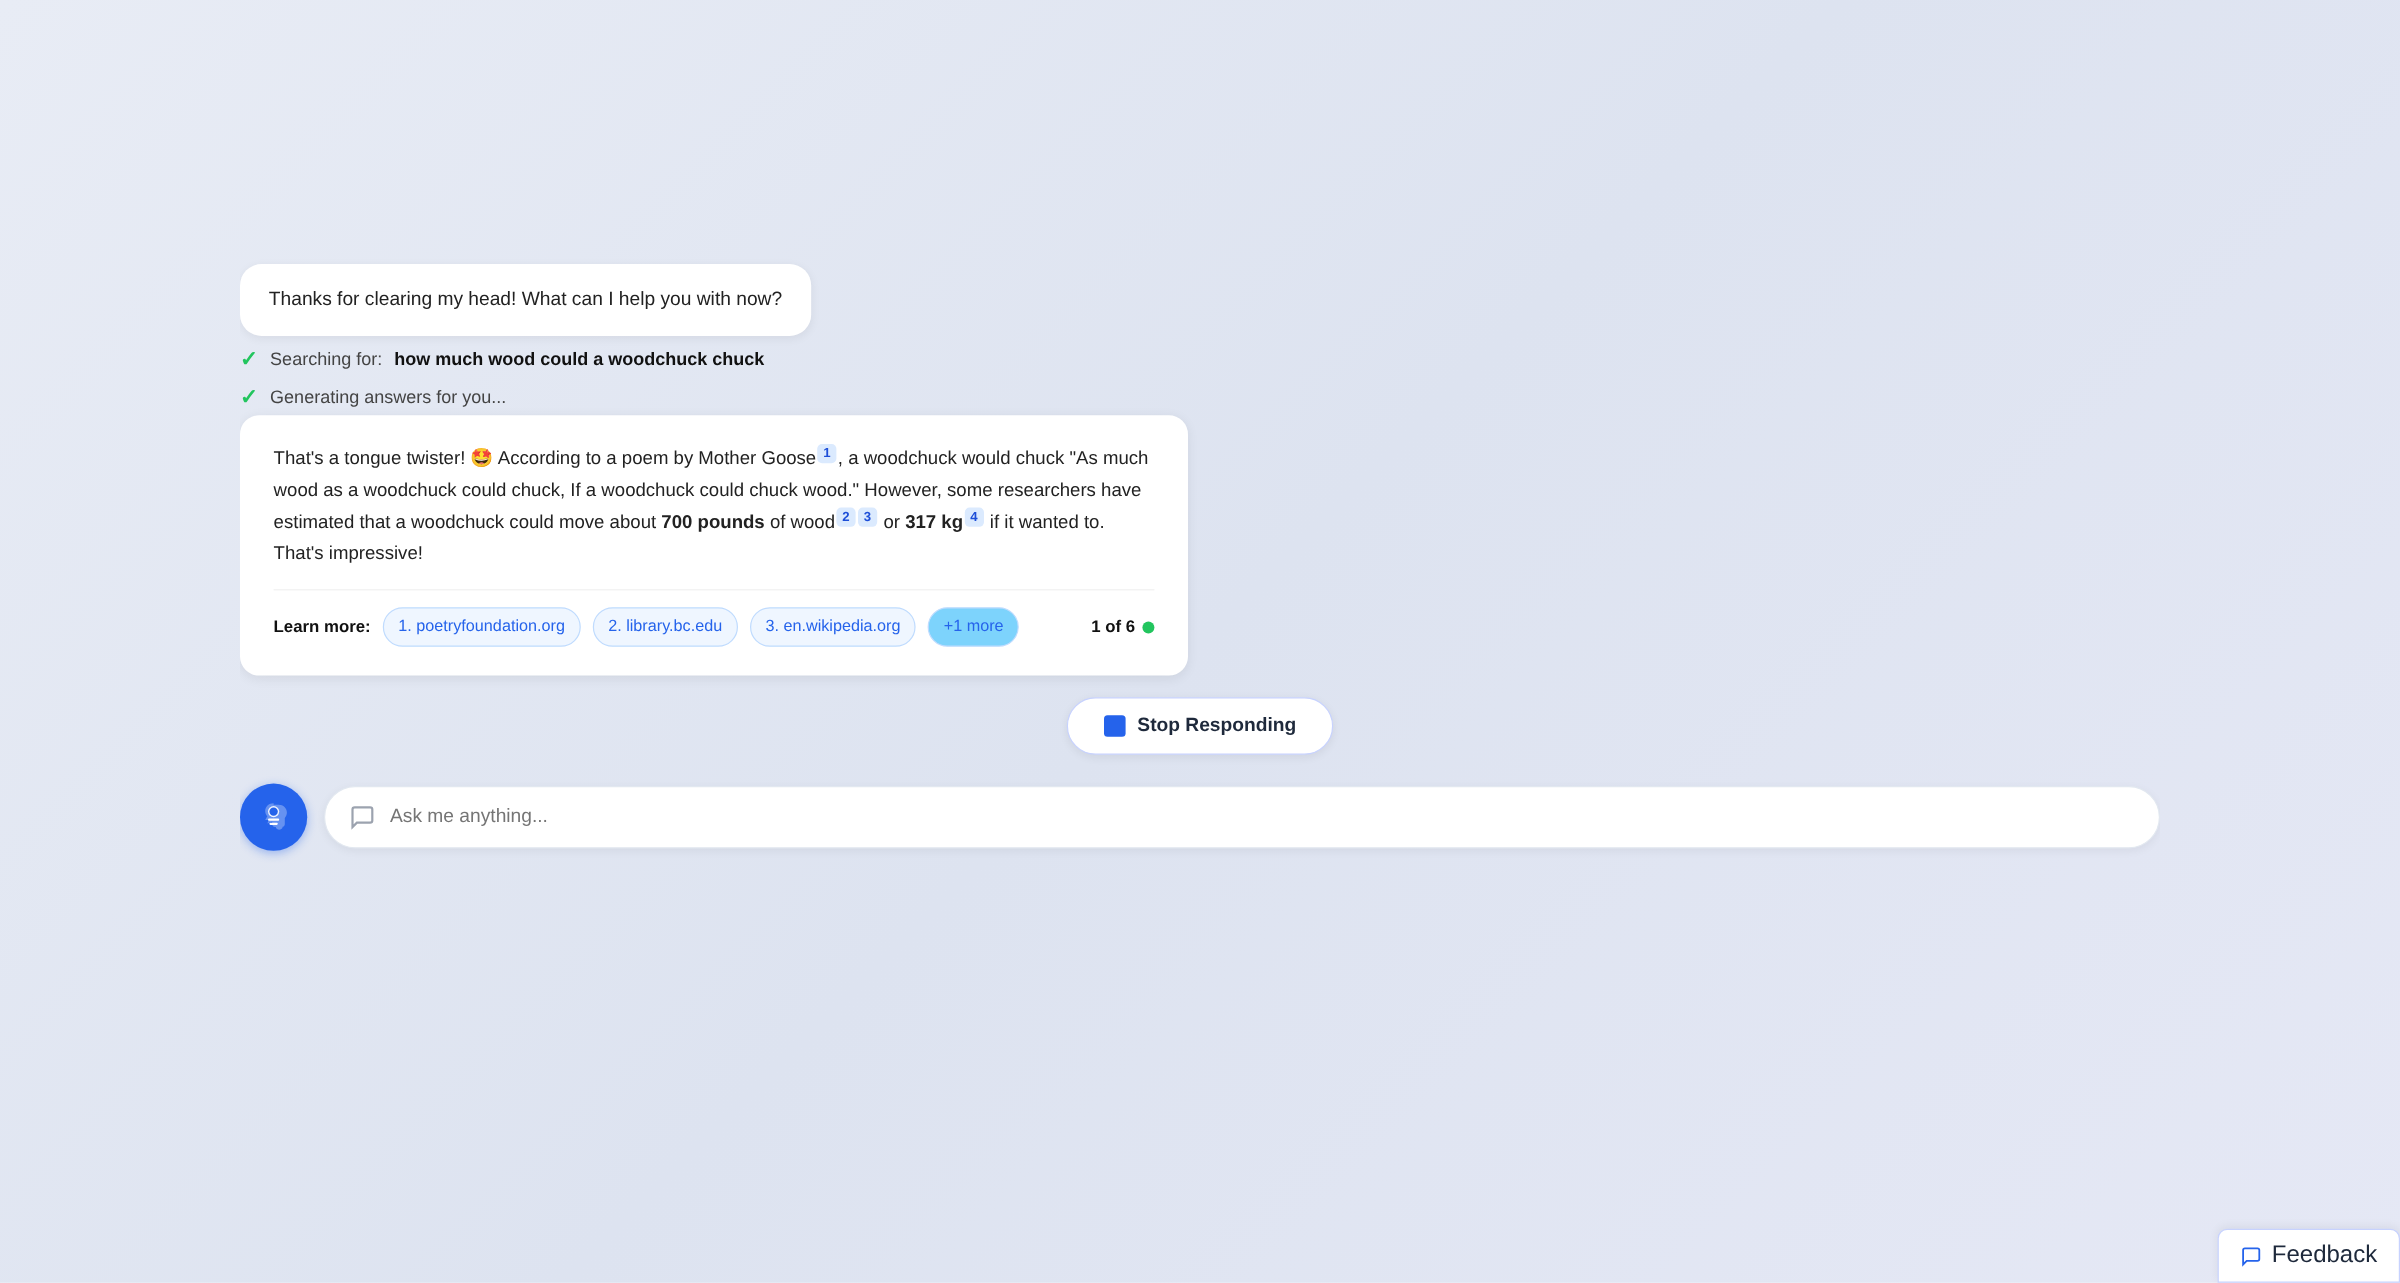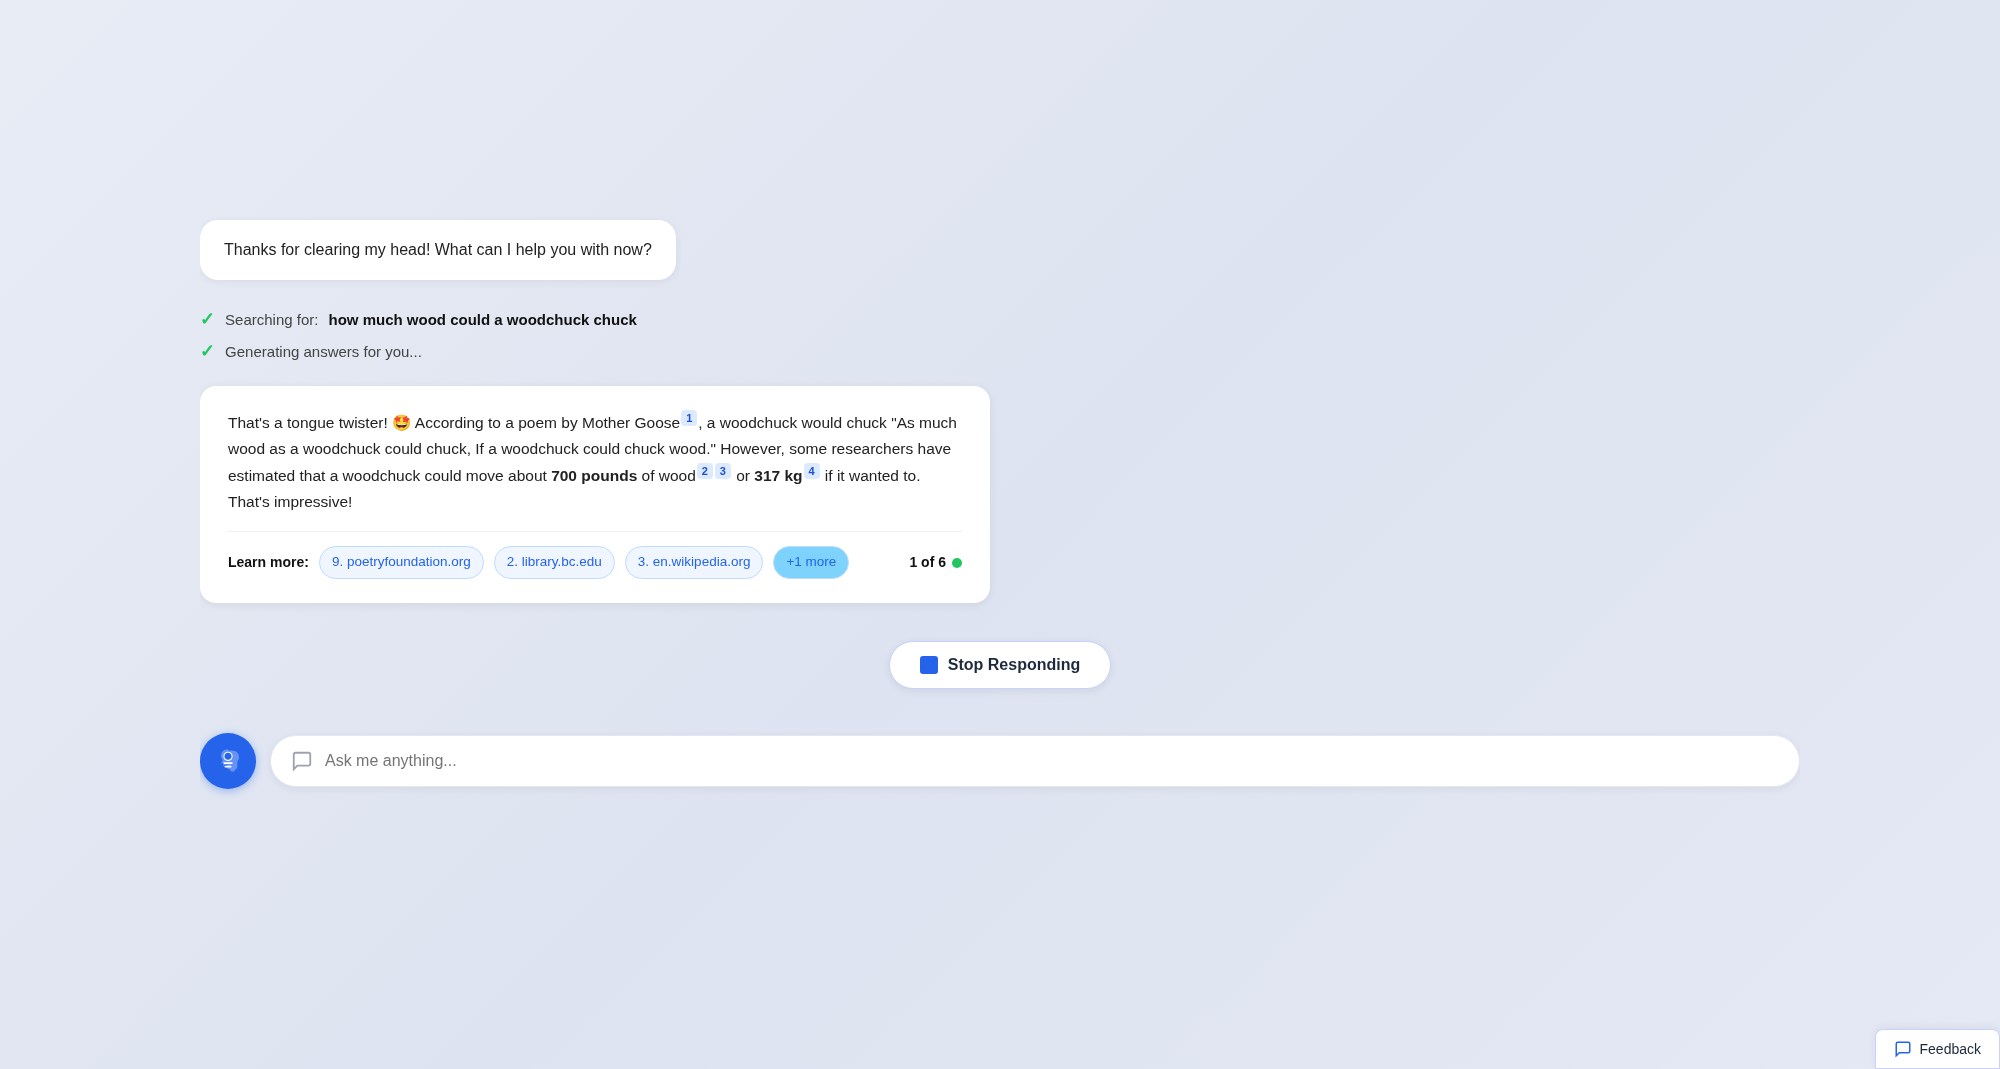--- a/index.html
+++ b/index.html
@@ -25,21 +25,20 @@
       bottom: 0;
       display: flex;
       flex-direction: column;
       padding: 40px 200px 30px 200px;
     }
 
     .messages-area {
       flex: 1;
       display: flex;
       flex-direction: column;
-      gap: 20px;
       overflow: hidden;
       padding-top: 180px;
     }
 
     
     .assistant-bubble {
       background: #ffffff;
       border-radius: 18px;
       padding: 18px 24px;
       max-width: 500px;
@@ -272,21 +271,21 @@
       position: fixed;
       bottom: 0;
       right: 0;
       background: #ffffff;
       border: 1px solid #c7d2fe;
       border-radius: 8px 8px 0 0;
       padding: 10px 18px;
       display: flex;
       align-items: center;
       gap: 8px;
-      font-size: 14px;
+      font-size: 20px;
       font-weight: 500;
       color: #1e293b;
       cursor: pointer;
       box-shadow: 0 -2px 8px rgba(0,0,0,0.06);
     }
 
     .feedback-chat-icon {
       width: 18px;
       height: 18px;
       color: #2563eb;
@@ -314,21 +313,21 @@
         <span>Generating answers for you...</span>
       </div>
     </div>
 
     <div class="answer-card">
       <div class="answer-text">
         <span>That's a tongue twister! 🤩 According to a poem by Mother Goose</span><span class="citation">1</span><span>, a woodchuck would chuck "As much wood as a woodchuck could chuck, If a woodchuck could chuck wood." However, some researchers have estimated that a woodchuck could move about</span> <span class="bold">700 pounds</span><span> of wood</span><span class="citation">2</span><span class="citation">3</span><span> or</span> <span class="bold">317 kg</span><span class="citation">4</span><span> if it wanted to. That's impressive!</span>
       </div>
       <div class="learn-more">
         <span class="learn-more-label">Learn more:</span>
-        <span class="learn-more-link">9. poetryfoundation.org</span>
+        <span class="learn-more-link">1. poetryfoundation.org</span>
         <span class="learn-more-link">2. library.bc.edu</span>
         <span class="learn-more-link">3. en.wikipedia.org</span>
         <span class="learn-more-more">+1 more</span>
         <div class="page-indicator">
           <span>1 of 6</span>
           <div class="green-dot"></div>
         </div>
       </div>
     </div>
 

